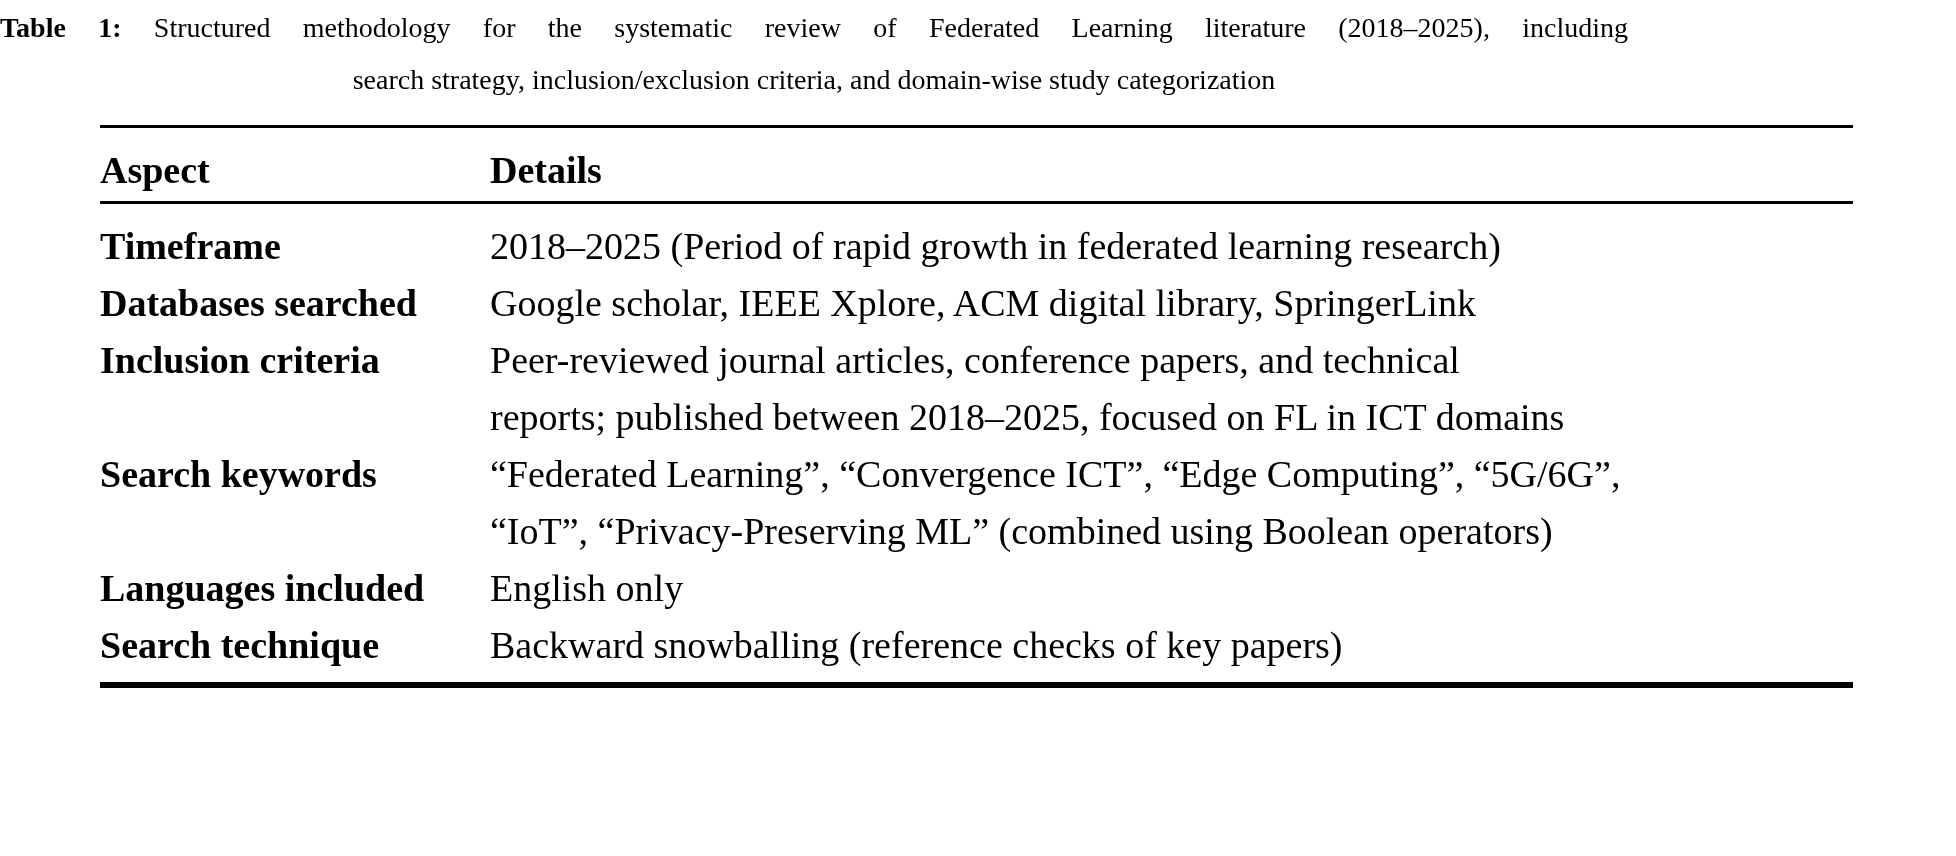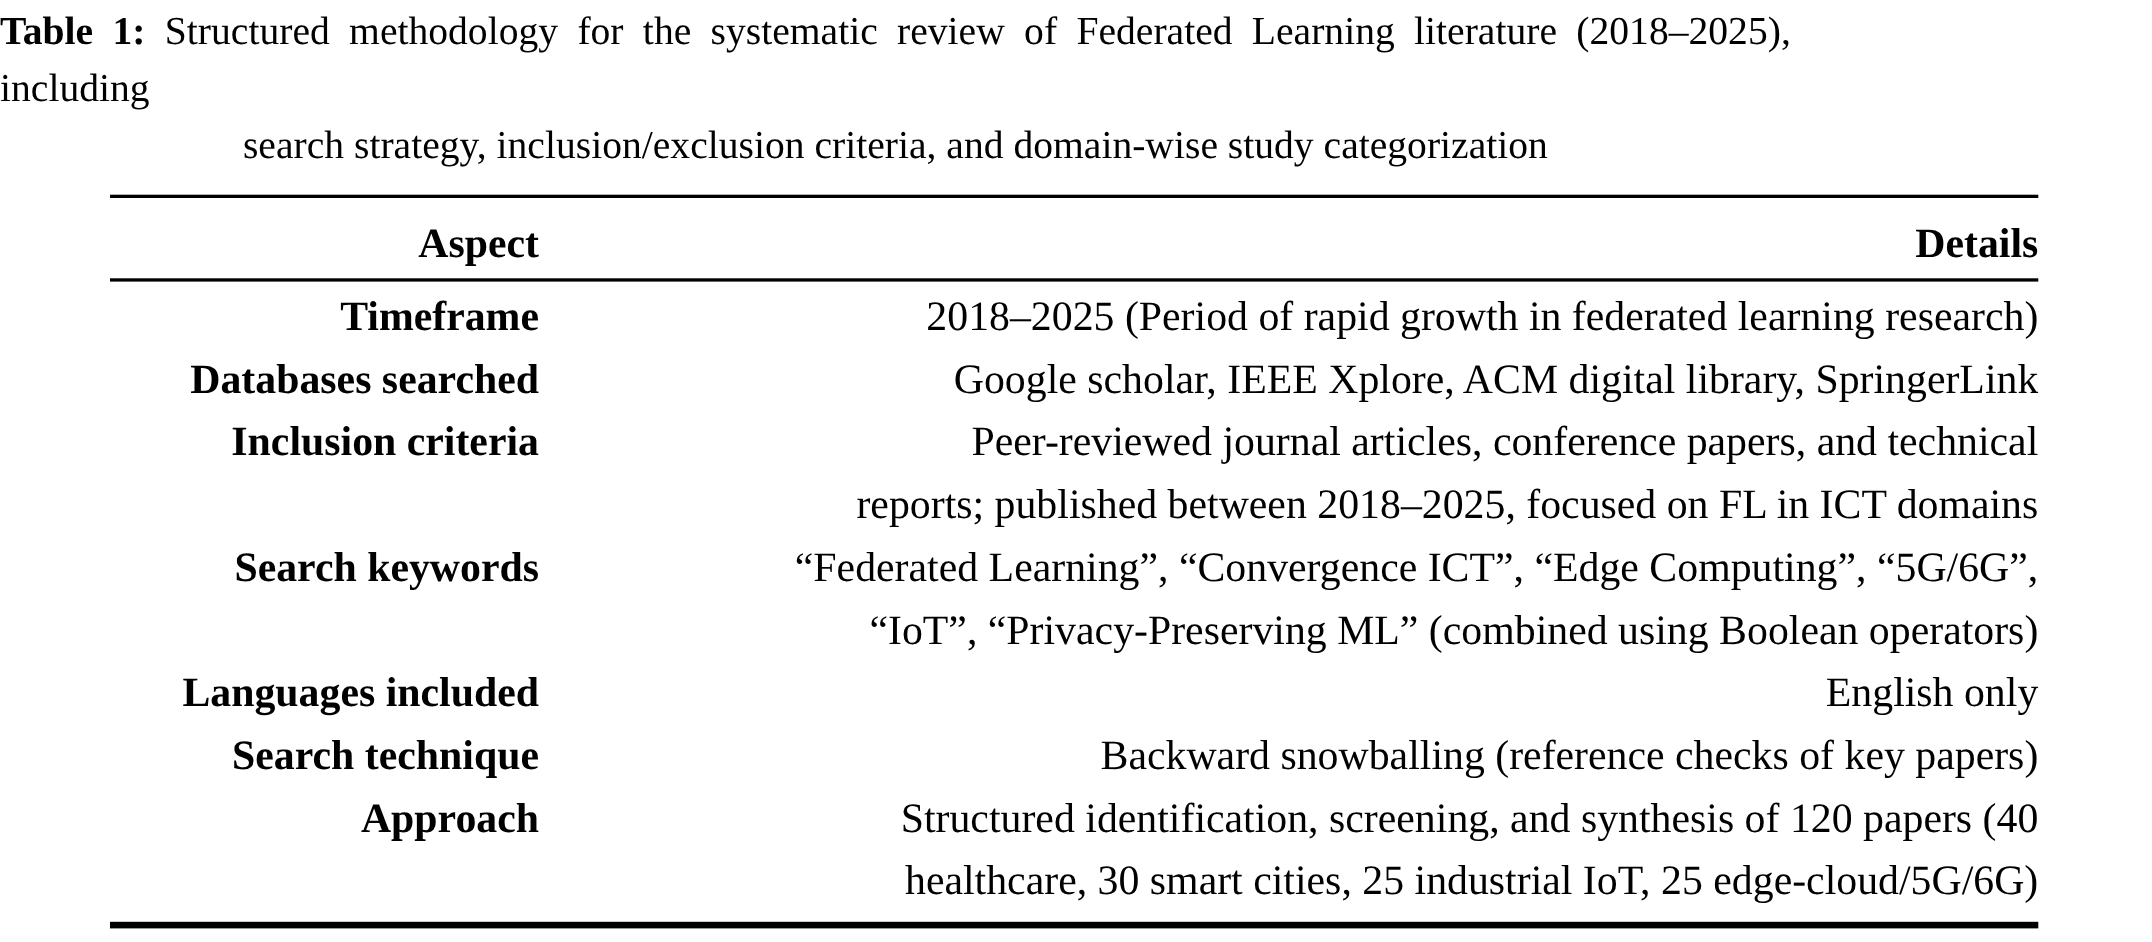--- a/index.html
+++ b/index.html
@@ -9,21 +9,21 @@
   }
   body {
     width: 1956px;
     height: 856px;
     overflow: hidden;
     color: #000000;
     font-family: "Liberation Serif", "DejaVu Serif", serif;
   }
   .caption {
     width: 1628px;
-    font-size: 36px;
+    font-size: 28px;
     line-height: 52px;
     margin-top: 2px;
   }
   .caption-line1 {
     text-align: justify;
     text-align-last: justify;
   }
   .caption-label {
     font-weight: bold;
   }
@@ -33,36 +33,36 @@
   table.methodology {
     margin: 19px 0 0 100px;
     width: 1753px;
     border-collapse: collapse;
     table-layout: fixed;
     font-size: 38px;
     border-top: 3px solid #000000;
     border-bottom: 6px solid #000000;
   }
   th, td {
-    text-align: right;
+    text-align: left;
     vertical-align: top;
     line-height: 57px;
     padding: 0;
     white-space: pre-line;
     overflow: hidden;
   }
   thead th {
     font-weight: bold;
     border-bottom: 3px solid #000000;
     padding: 14px 0 2px 0;
   }
   tbody td.aspect {
     font-weight: bold;
   }
-  tbody tr:first-child td { padding-top: 4px; }
+  tbody tr:first-child td { padding-top: 14px; }
   tbody tr:last-child td  { padding-bottom: 8px; }
 </style>
 </head>
 <body>
 
 <div class="caption">
   <div class="caption-line1"><span class="caption-label">Table 1:</span> <span>Structured methodology for the systematic review of Federated Learning literature (2018–2025), including</span></div>
   <div class="caption-line2">search strategy, inclusion/exclusion criteria, and domain-wise study categorization</div>
 </div>
 
@@ -104,19 +104,14 @@
   <tr>
     <td class="aspect">Languages included</td>
     <td class="details">English only</td>
   </tr>
 
   <tr>
     <td class="aspect">Search technique</td>
     <td class="details">Backward snowballing (reference checks of key papers)</td>
   </tr>
 
-  <tr>
-    <td class="aspect">Approach</td>
-    <td class="details">Structured identification, screening, and synthesis of 120 papers (40
-healthcare, 30 smart cities, 25 industrial IoT, 25 edge-cloud/5G/6G)</td>
-  </tr>
 </tbody>
 </table>
 
 </body></html>

